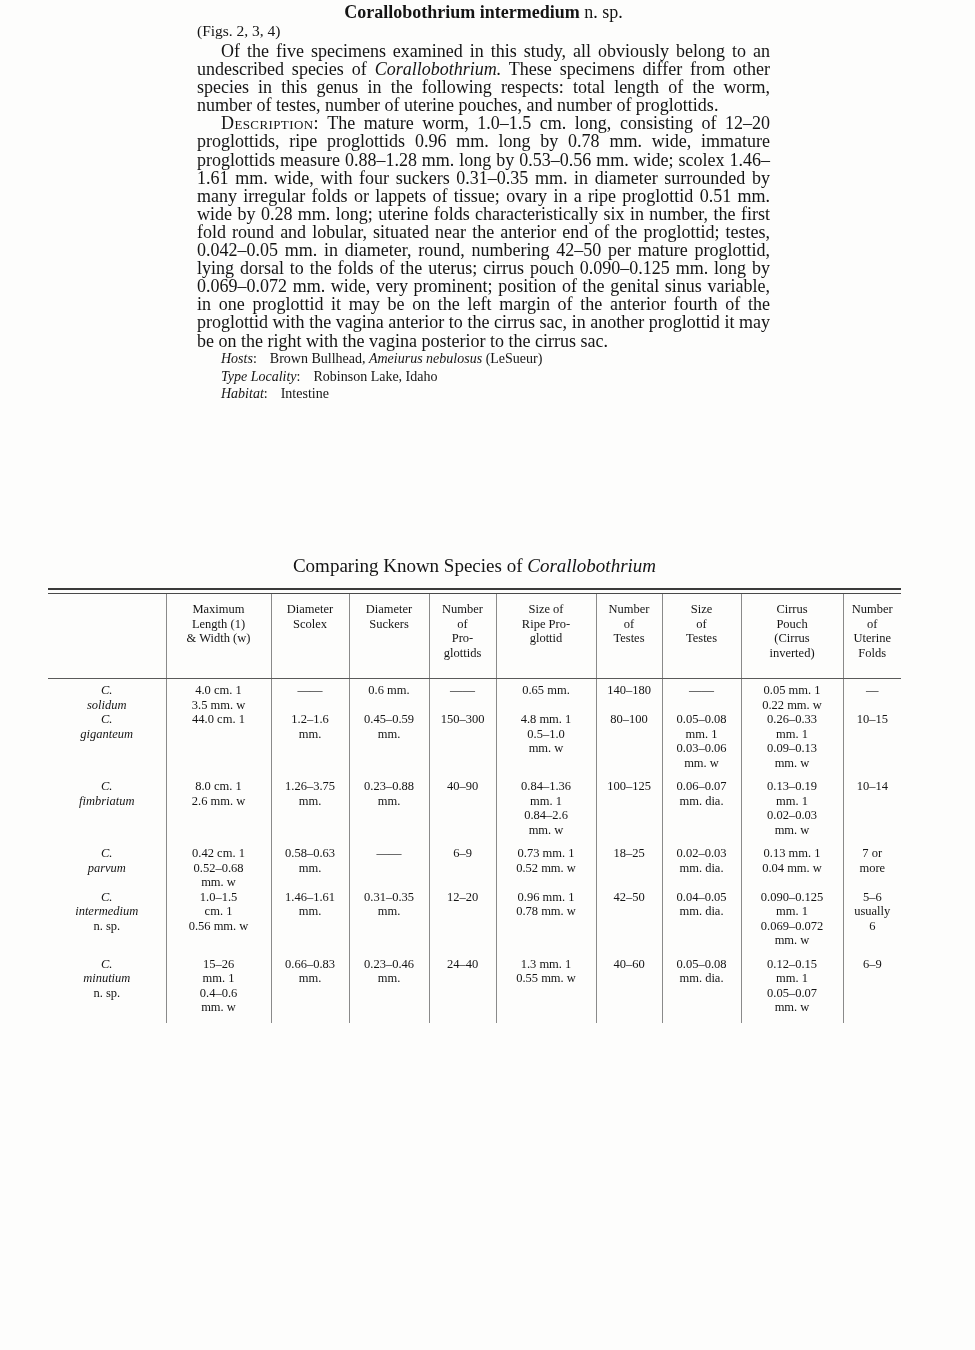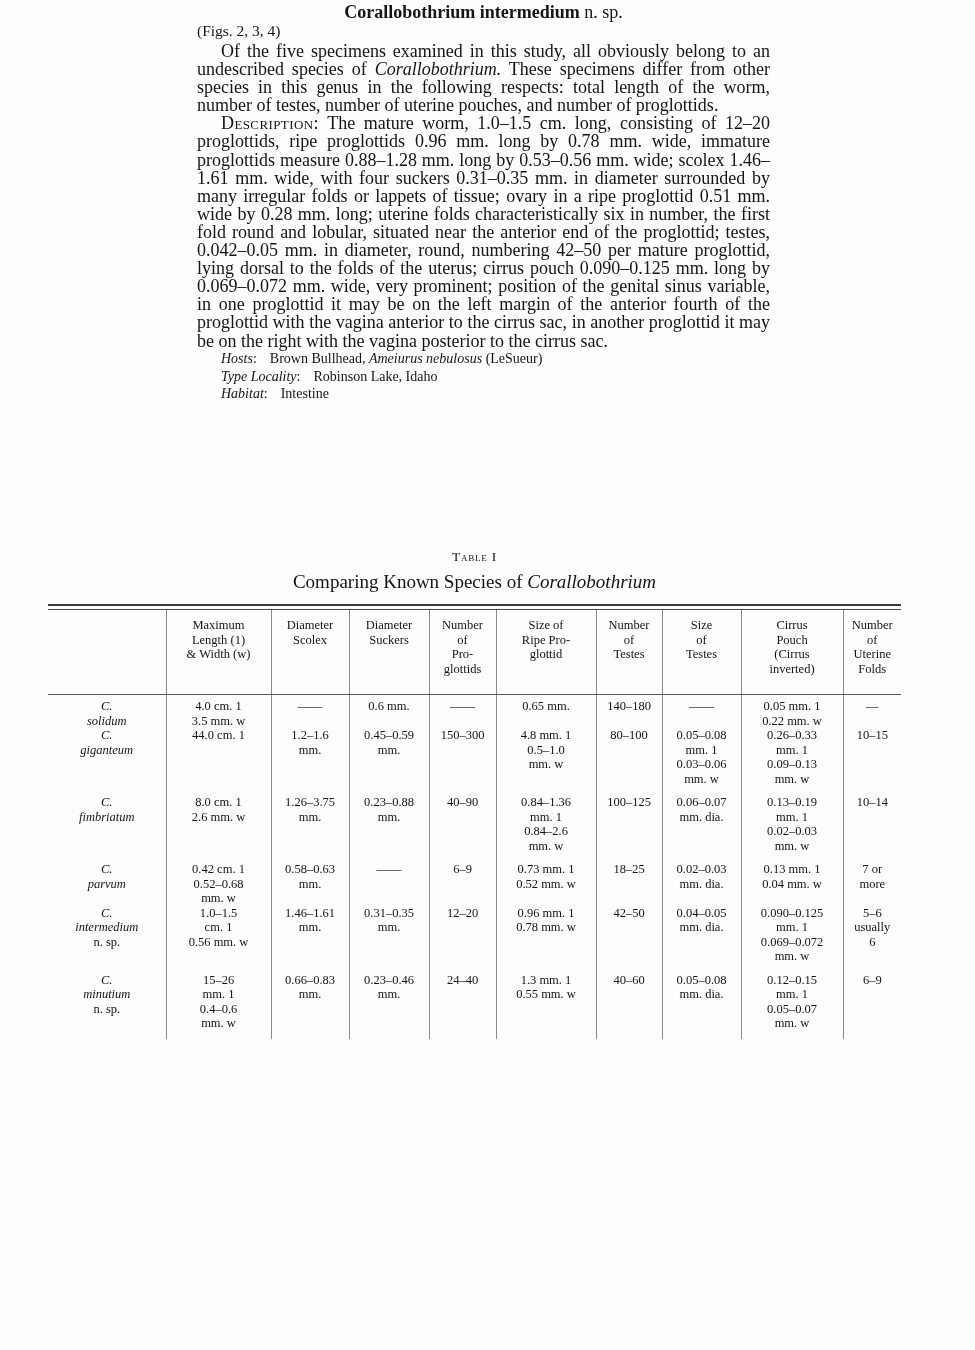--- a/index.html
+++ b/index.html
@@ -111,21 +111,20 @@
     <p class="para"><span>Of the five specimens examined in this study, all obviously belong to an undescribed species of </span><span class="it">Corallobothrium.</span><span> These specimens differ from other species in this genus in the following respects: total length of the worm, number of testes, number of uterine pouches, and number of proglottids.</span></p>
 
     <p class="para"><span class="sc desc-label">Description:</span><span> The mature worm, 1.0–1.5 cm. long, consisting of 12–20 proglottids, ripe proglottids 0.96 mm. long by 0.78 mm. wide, immature proglottids measure 0.88–1.28 mm. long by 0.53–0.56 mm. wide; scolex 1.46–1.61 mm. wide, with four suckers 0.31–0.35 mm. in diameter surrounded by many irregular folds or lappets of tissue; ovary in a ripe proglottid 0.51 mm. wide by 0.28 mm. long; uterine folds characteristically six in number, the first fold round and lobular, situated near the anterior end of the proglottid; testes, 0.042–0.05 mm. in diameter, round, numbering 42–50 per mature proglottid, lying dorsal to the folds of the uterus; cirrus pouch 0.090–0.125 mm. long by 0.069–0.072 mm. wide, very prominent; position of the genital sinus variable, in one proglottid it may be on the left margin of the anterior fourth of the proglottid with the vagina anterior to the cirrus sac, in another proglottid it may be on the right with the vagina posterior to the cirrus sac.</span></p>
 
     <div class="meta-line"><span class="it">Hosts</span><span class="meta-sep">:</span><span>Brown Bullhead, </span><span class="it">Ameiurus nebulosus</span><span> (LeSueur)</span></div>
     <div class="meta-line"><span class="it">Type Locality</span><span class="meta-sep">:</span><span>Robinson Lake, Idaho</span></div>
     <div class="meta-line"><span class="it">Habitat</span><span class="meta-sep">:</span><span>Intestine</span></div>
   </div>
 
   <div class="table-block">
-    <div class="tcap sc">Table I</div>
     <div class="tsub"><span>Comparing Known Species of </span><span class="it">Corallobothrium</span></div>
     <div class="double-rule"></div>
 
     <table class="cmp">
       <colgroup>
         <col style="width:118px">
           <col style="width:105px">
           <col style="width:78px">
           <col style="width:80px">
           <col style="width:67px">

